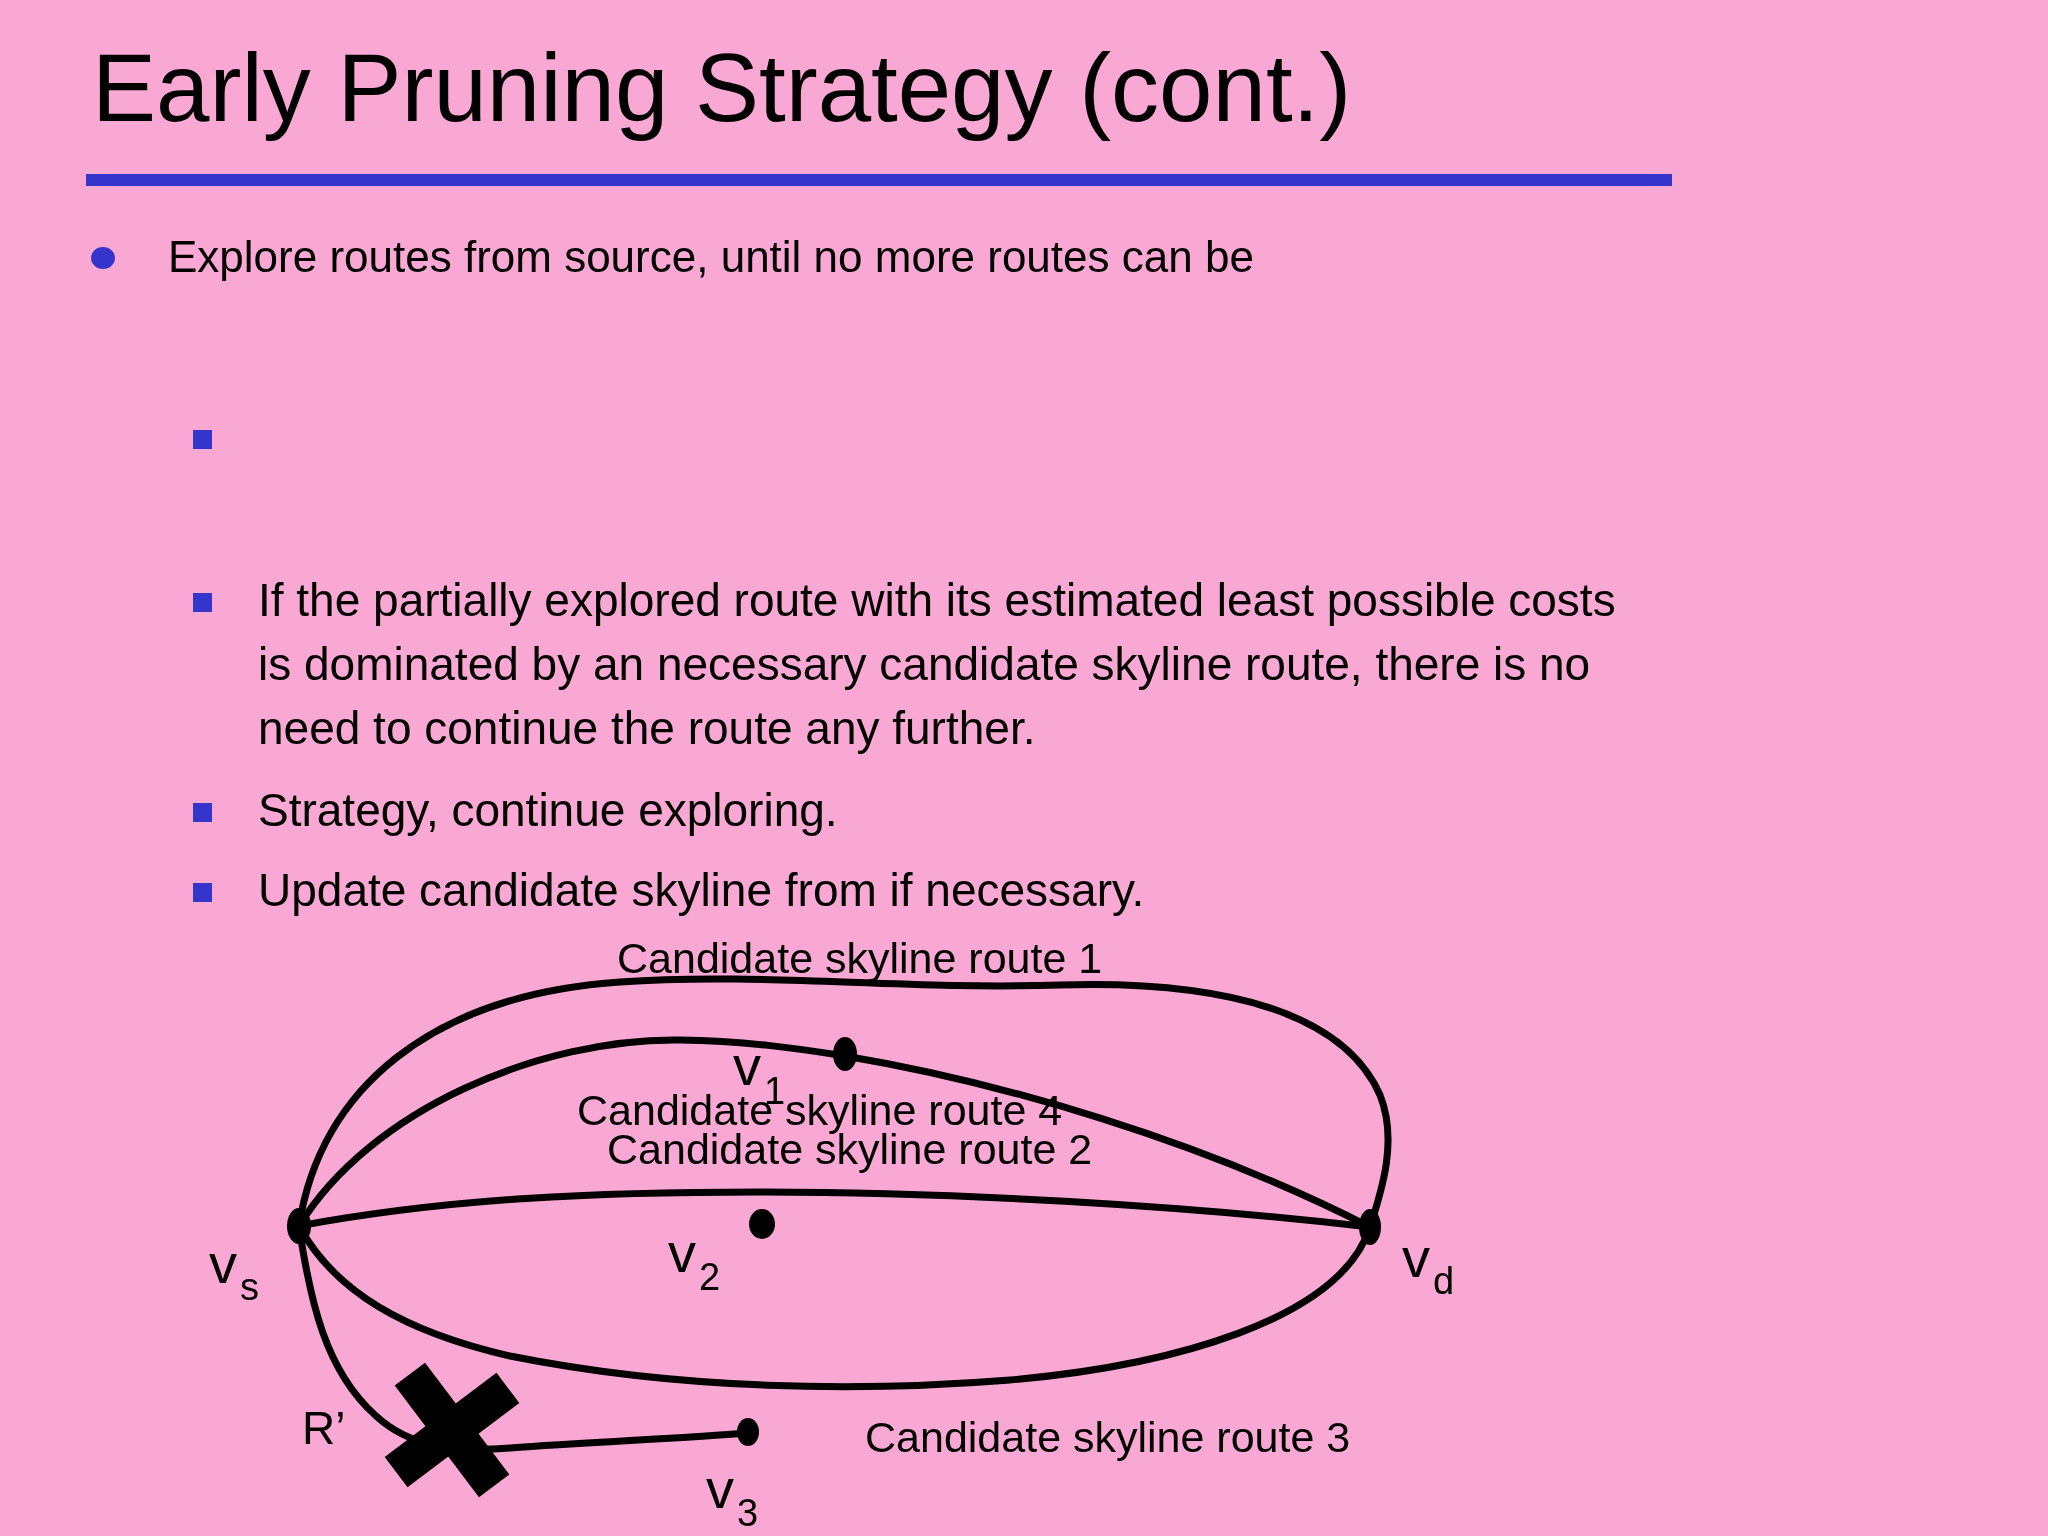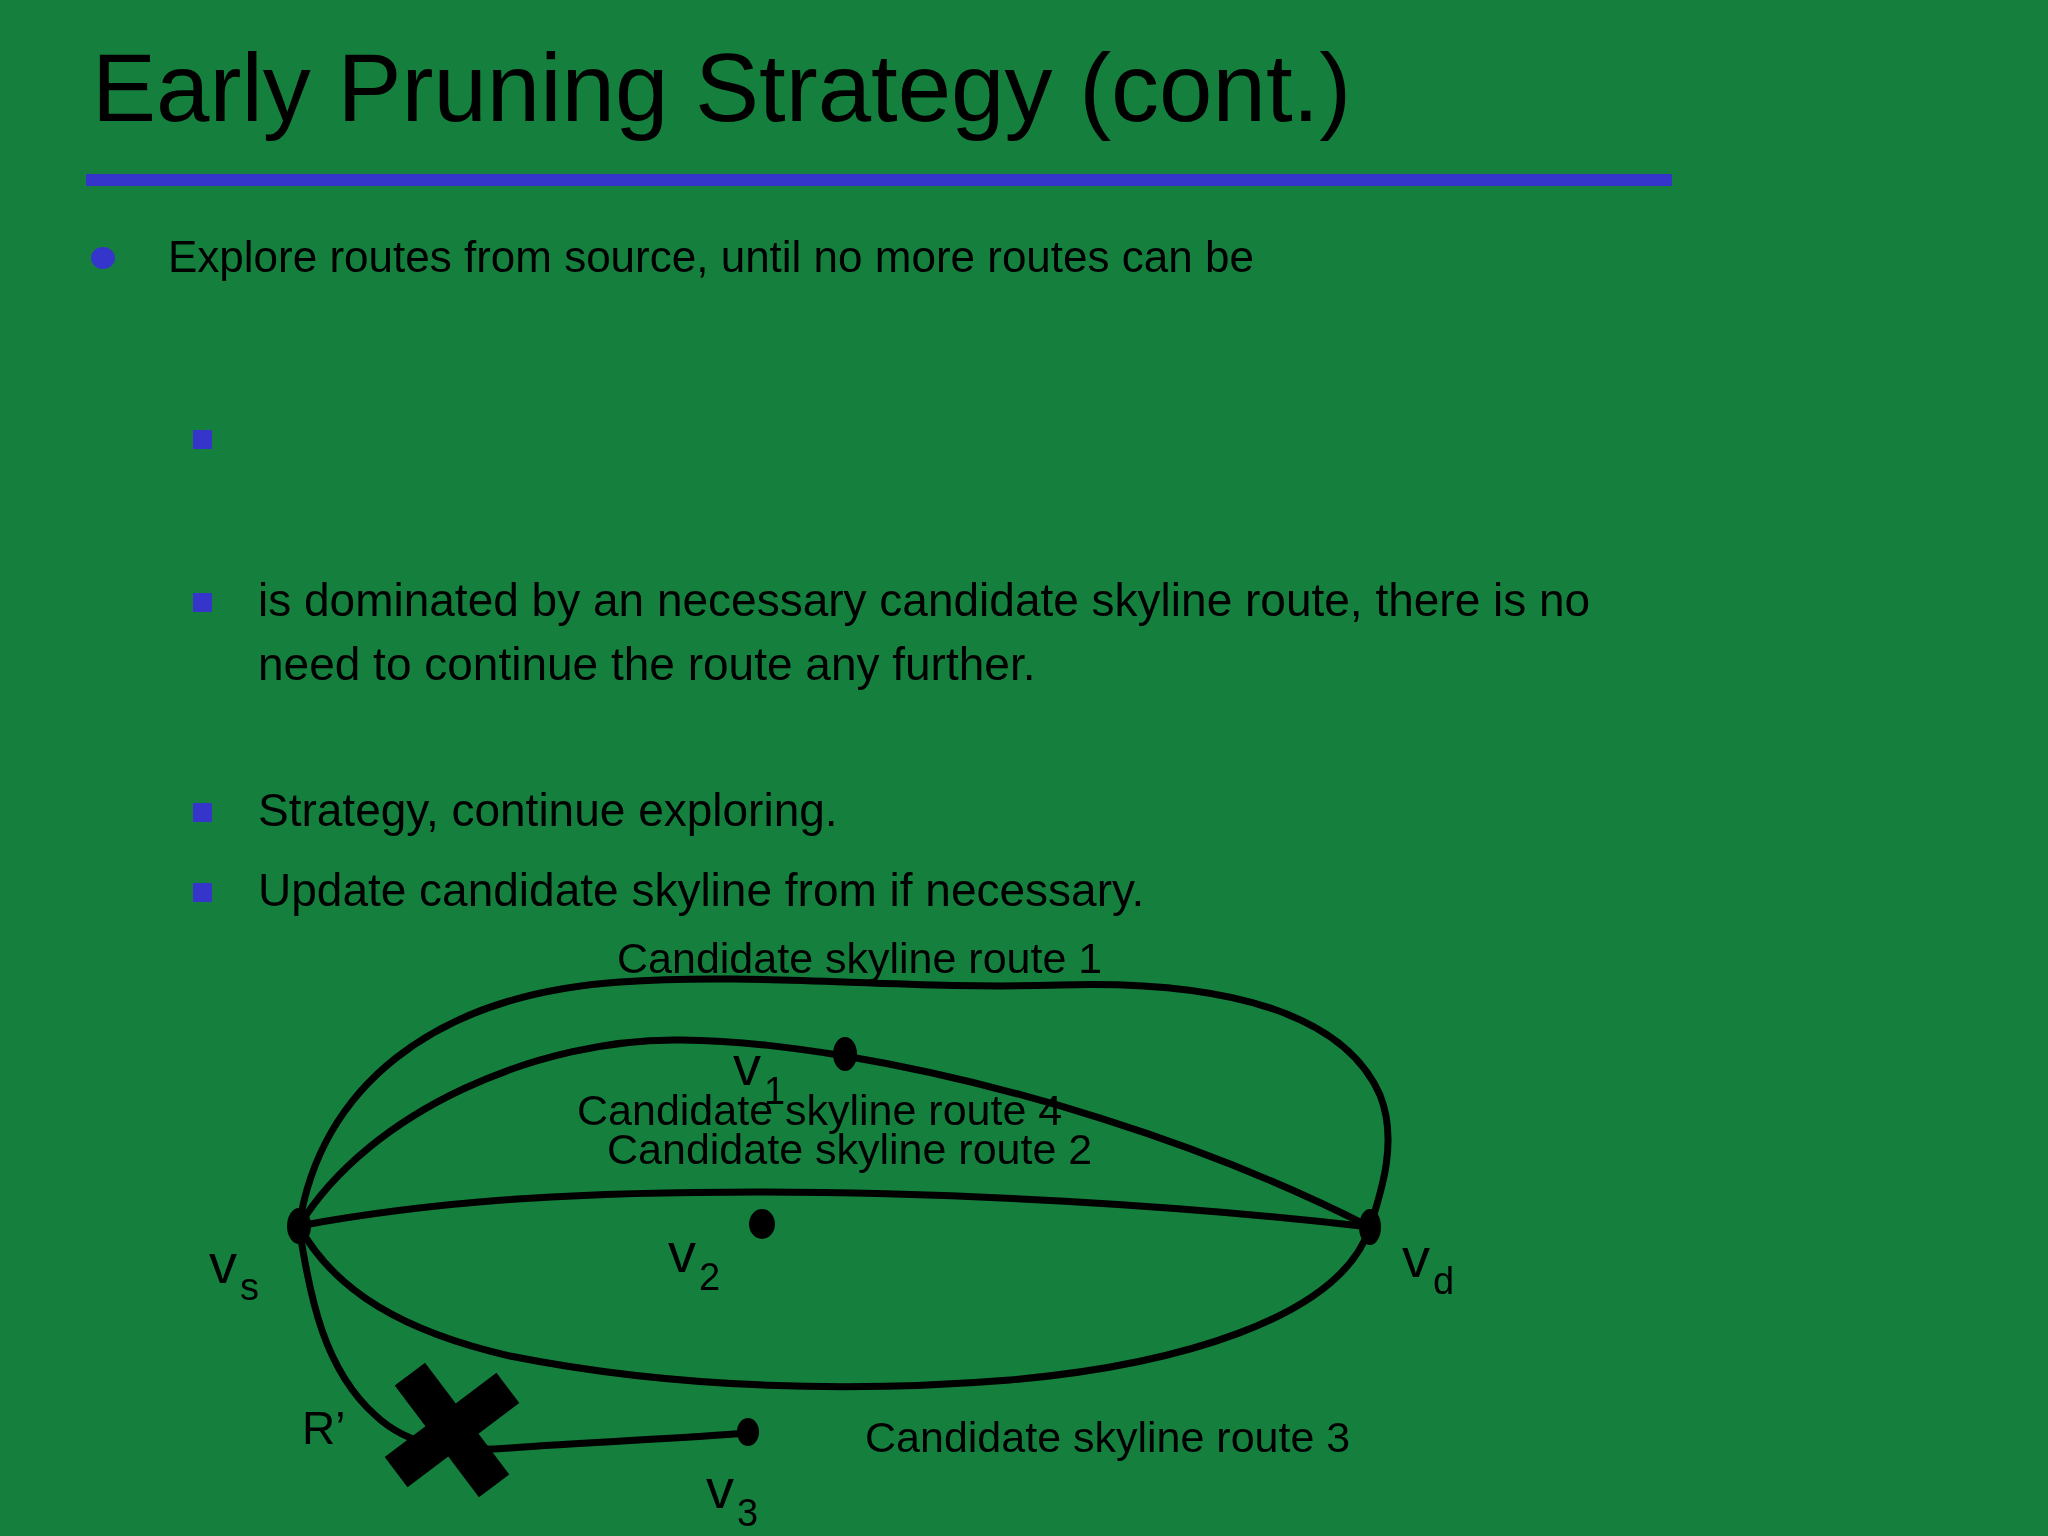--- a/index.html
+++ b/index.html
@@ -1,19 +1,19 @@
 <!DOCTYPE html>
 <html style="--accent: #3535cb;"><head>
 <meta charset="utf-8">
 <style>
   html,body{margin:0;padding:0;background:#ffffff;}
   .slide{
     position:relative;
     width:2048px;height:1536px;
-    background:#15803d;
+    background:#f9a8d4;
     font-family:"Liberation Sans", sans-serif;
     color:#000000;
     overflow:hidden;
   }
   .title{
     position:absolute;left:92px;top:34px;
     font-size:96px;line-height:1.12;
     color:#000;white-space:nowrap;
   }
   .rule{
@@ -58,20 +58,21 @@
 
   <span class="bullet-dot"></span>
   <div class="bullet-text">
     <div>Explore routes from source, until no more routes can be</div>
   </div>
 
   <span class="sub-marker m1"></span>
 
   <span class="sub-marker m2"></span>
   <div class="sub s2">
+    <div>If the partially explored route with its estimated least possible costs</div>
     <div>is dominated by an necessary candidate skyline route, there is no</div>
     <div>need to continue the route any further.</div>
   </div>
 
   <span class="sub-marker m3"></span>
   <div class="sub s3">
     <div>Strategy, continue exploring.</div>
   </div>
 
   <span class="sub-marker m4"></span>

